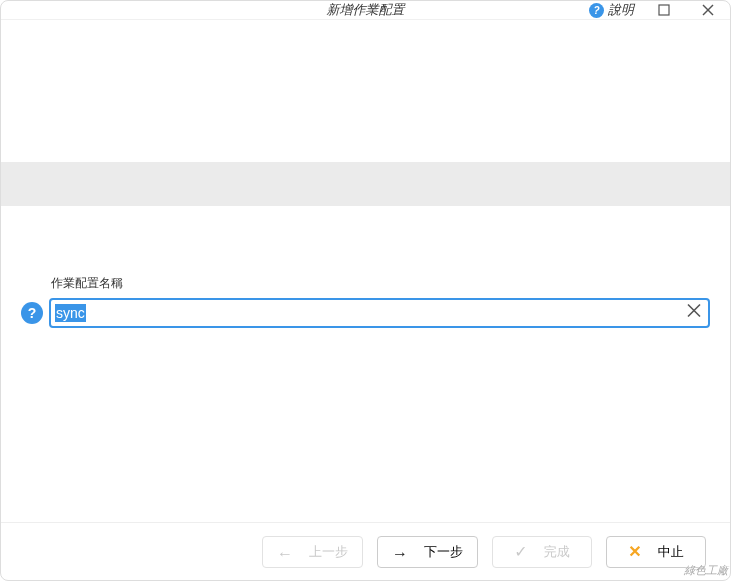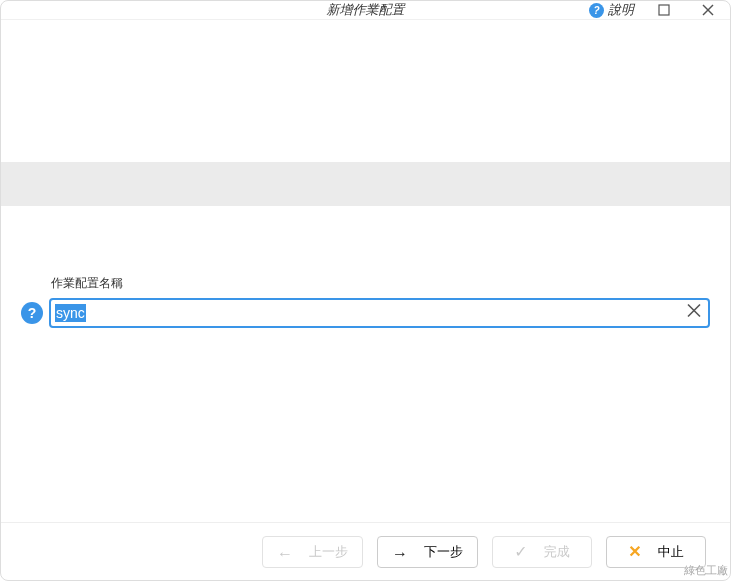--- a/index.html
+++ b/index.html
@@ -183,20 +183,21 @@
     .nav-btn .icon.gray { color: #c9c9c9; }
     .nav-btn .icon.black { color: #222; }
     .watermark {
       position: absolute;
       right: 2px;
       bottom: 2px;
       font-size: 11px;
       color: #aaa;
       text-shadow: 0 0 2px #fff;
       pointer-events: none;
+      font-style: italic;
     }
   </style>
 </head>
 <body>
 
 <div class="window">
 
   <div class="titlebar">
     <div class="titlebar-title">新增作業配置</div>
     <div class="titlebar-right">

